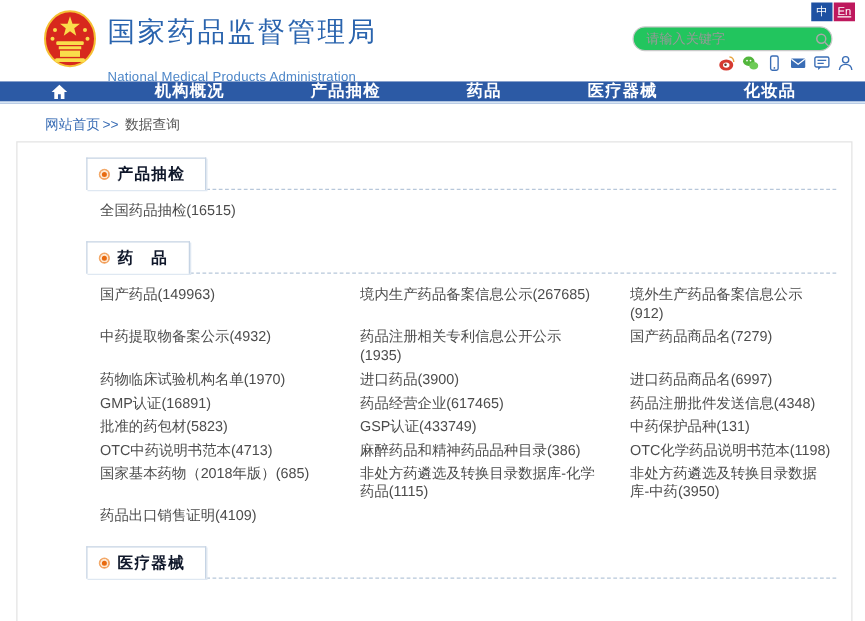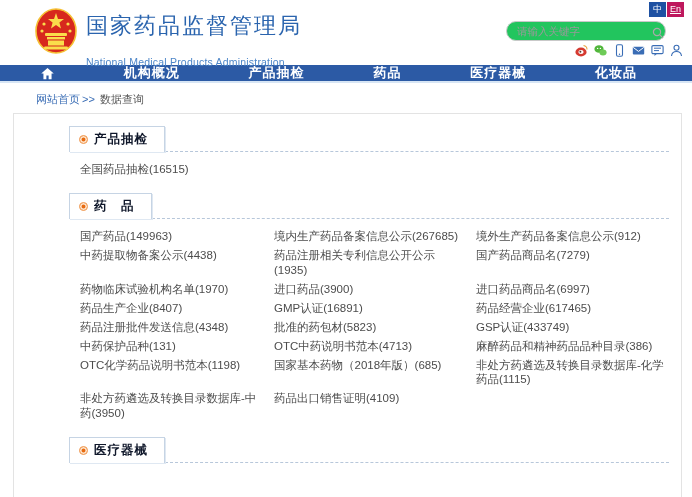--- a/index.html
+++ b/index.html
@@ -52,21 +52,21 @@
   .section-head { display:flex; align-items:stretch; }
   .tab { display:inline-flex; align-items:center; gap:6px; background:#fff;
     border:1px solid #c6d4e4; border-bottom:none; padding:4px 16px 4px 9px;
     box-shadow:1px 1px 0 #dfe8f2; position:relative; z-index:1; }
   .bullet { width:9px; height:9px; border-radius:50%; background:#e86a10;
     border:1.5px solid #f3aa6b; box-shadow:inset 0 0 0 1.5px #fde8d2; }
   .tab-title { font-size:12.5px; font-weight:bold; color:#0f172a; letter-spacing:1px; white-space:pre; }
   .head-rule { flex:1; border-bottom:1px dashed #b7c7da; margin-bottom:0; }
 
   .links-grid { display:grid; grid-template-columns:188px 196px auto;
-    padding:8px 0 10px 11px; column-gap:6px; }
+    padding:8px 0 10px 11px; column-gap:20px; }
   .cell { font-size:11.5px; color:#4c4c4c; padding:2px 4px 2px 0; line-height:1.3; }
   .cell a { color:#4c4c4c; text-decoration:none; cursor:pointer; }
 </style>
 </head>
 <body>
 
 <div class="page">
 
   <div class="header">
     <div class="emblem">
@@ -188,27 +188,26 @@
           <span class="tab">
             <span class="bullet"></span>
             <span class="tab-title">药　品</span>
           </span>
           <span class="head-rule"></span>
         </div>
         <div class="links-grid">
           <div class="cell"><a>国产药品(149963)</a></div>
           <div class="cell"><a>境内生产药品备案信息公示(267685)</a></div>
           <div class="cell"><a>境外生产药品备案信息公示(912)</a></div>
-          <div class="cell"><a>中药提取物备案公示(4438)</a></div>
+          <div class="cell"><a>中药提取物备案公示(4932)</a></div>
           <div class="cell"><a>药品注册相关专利信息公开公示(1935)</a></div>
           <div class="cell"><a>国产药品商品名(7279)</a></div>
           <div class="cell"><a>药物临床试验机构名单(1970)</a></div>
           <div class="cell"><a>进口药品(3900)</a></div>
           <div class="cell"><a>进口药品商品名(6997)</a></div>
-          <div class="cell"><a>药品生产企业(8407)</a></div>
           <div class="cell"><a>GMP认证(16891)</a></div>
           <div class="cell"><a>药品经营企业(617465)</a></div>
           <div class="cell"><a>药品注册批件发送信息(4348)</a></div>
           <div class="cell"><a>批准的药包材(5823)</a></div>
           <div class="cell"><a>GSP认证(433749)</a></div>
           <div class="cell"><a>中药保护品种(131)</a></div>
           <div class="cell"><a>OTC中药说明书范本(4713)</a></div>
           <div class="cell"><a>麻醉药品和精神药品品种目录(386)</a></div>
           <div class="cell"><a>OTC化学药品说明书范本(1198)</a></div>
           <div class="cell"><a>国家基本药物（2018年版）(685)</a></div>

